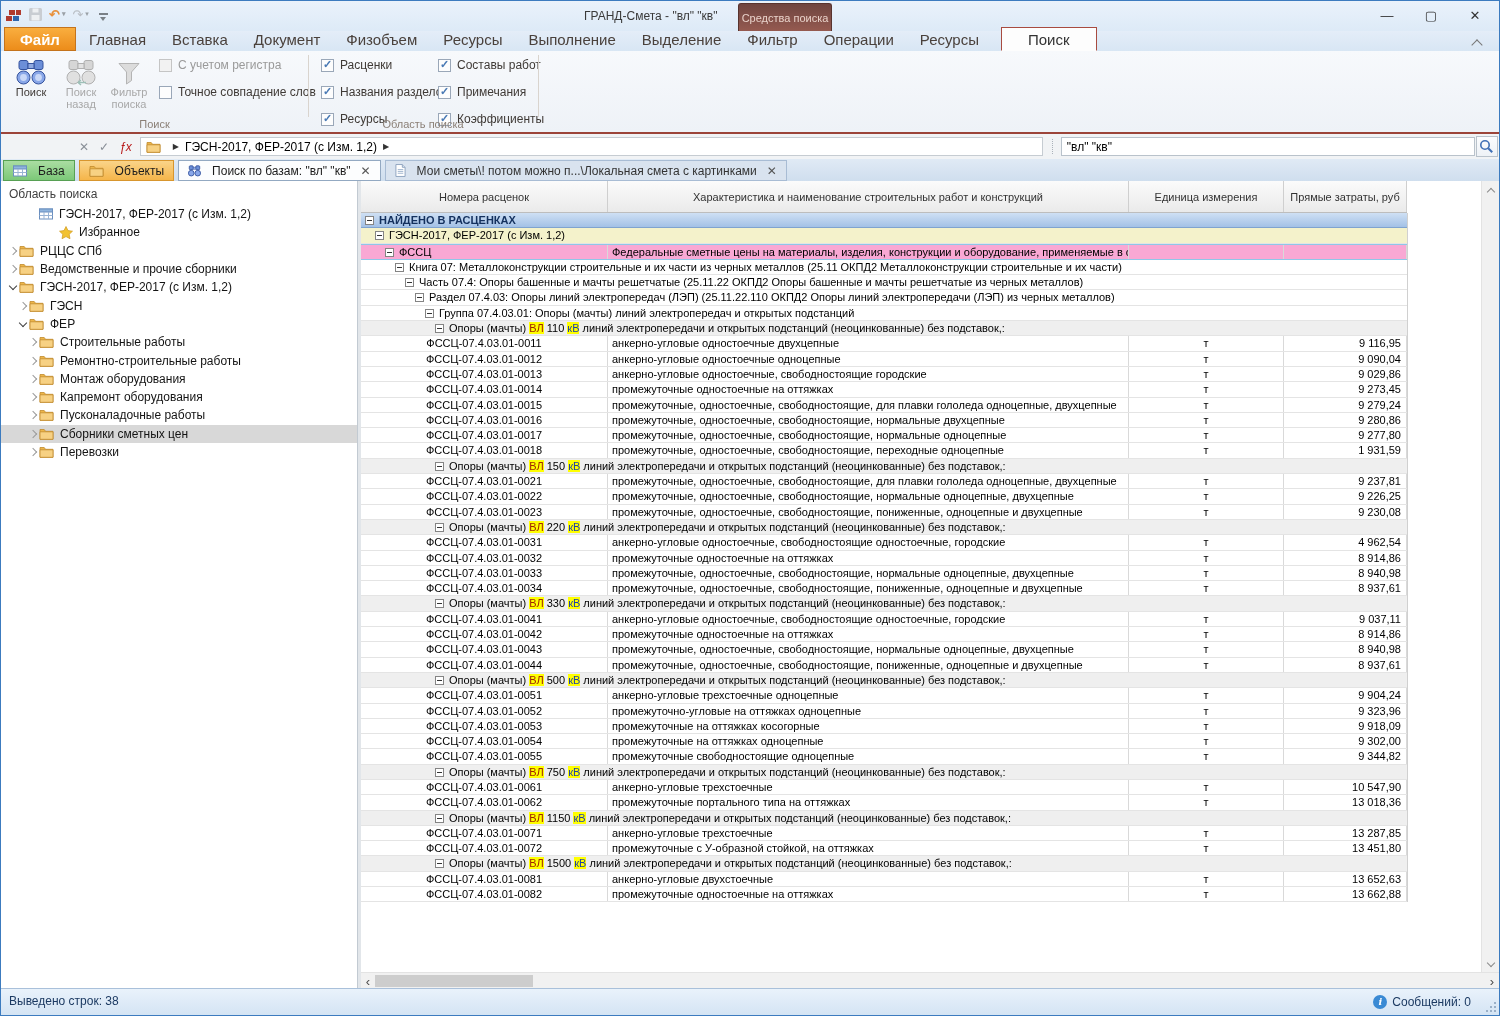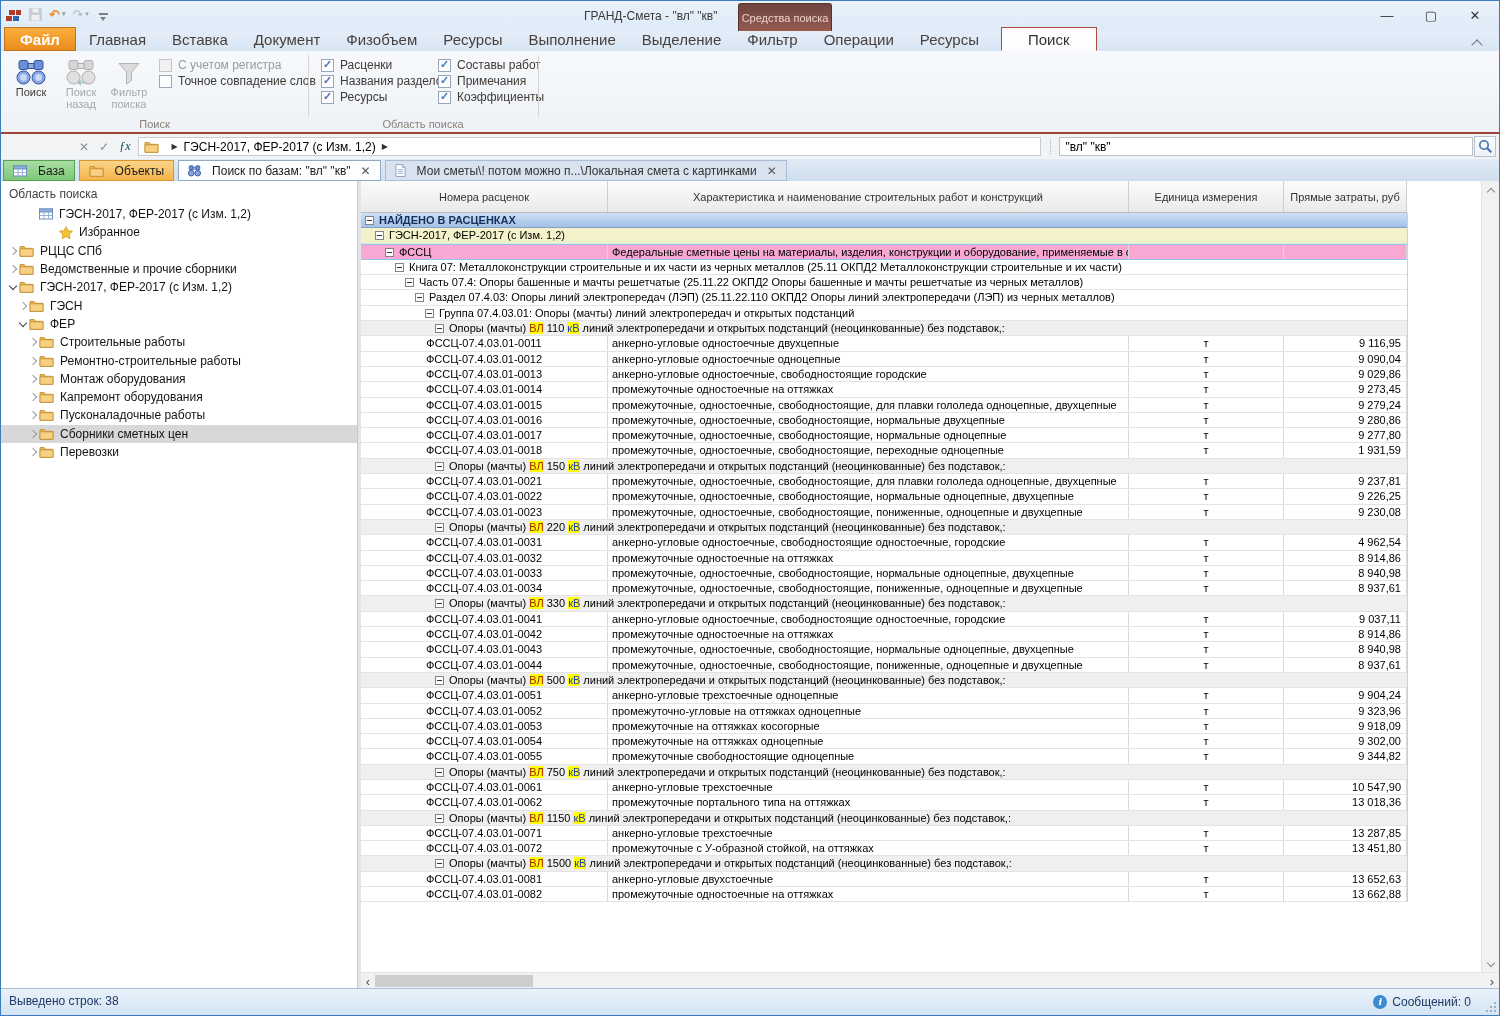--- a/index.html
+++ b/index.html
@@ -26,31 +26,31 @@
   .rtab.file{background:linear-gradient(#f9ae3f,#ec8c1a);border:1px solid #c4731c;color:#fff;font-weight:bold;padding:0 15px;margin-left:3px;}
   .rtab.active{background:#fdfdfd;border:1px solid #a84b40;border-bottom:1px solid #fdfdfd;color:#333;margin-left:9px;padding:0 26px;}
 
   
   .ribbon{position:absolute;left:0;top:50px;right:0;height:81px;background:linear-gradient(#f7f9fc,#eef2f7);border-bottom:2px solid #9c4439;}
   .rbtn{position:absolute;top:3px;width:48px;height:64px;text-align:center;font-size:11px;color:#3f3a36;line-height:12px;}
   .rbtn .bicon{height:32px;display:flex;align-items:flex-end;justify-content:center;}
   .rbtn.dis{color:#a8a8a8;}
   .gsep{position:absolute;top:4px;bottom:15px;width:1px;background:#d9d4ce;}
   .glabel{position:absolute;bottom:0;height:14px;font-size:11px;color:#8a7f76;text-align:center;}
-  .optcol{position:absolute;display:flex;flex-direction:column;gap:2px;}
+  .optcol{position:absolute;display:flex;flex-direction:column;gap:13px;}
   .chk{display:flex;align-items:center;gap:6px;font-size:12px;color:#3f3a36;height:14px;}
   .chk .box{width:13px;height:13px;box-sizing:border-box;border:1px solid #9aa7b8;background:#fdfdfd;position:relative;flex:0 0 13px;}
   .chk .box.on::after{content:"✓";position:absolute;left:1px;top:-2px;font-size:11px;color:#4a7ab5;font-weight:bold;}
   .chk.dis{color:#9a9a9a;}
   .chk.dis .box{border-color:#c5c5c5;background:#f2f2f2;}
 
   
   .fbar{position:absolute;left:0;top:133px;right:0;height:25px;background:#f1f3f5;border-bottom:1px solid #ccd4dc;display:flex;align-items:center;font-size:12px;}
   .fbar .fico{color:#8a9098;margin-left:10px;}
-  .fbar .fx{font-family:Liberation Serif, serif;font-style:italic;color:#0c4a6e;margin-left:10px;}
+  .fbar .fx{font-family:Liberation Sans, sans-serif;font-style:italic;color:#b91c1c;margin-left:10px;}
   .dots{height:15px;border-left:1px dotted #aab2ba;margin-left:9px;}
   .crumbbox{margin-left:8px;width:903px;height:19px;background:#fff;border:1px solid #c6ccd2;display:flex;align-items:center;gap:6px;padding:0 5px;box-sizing:border-box;}
   .crumbbox .arr{font-size:8px;color:#333;}
   .searchbox{margin-left:8px;width:414px;height:19px;background:#fff;border:1px solid #b9c2cb;display:flex;align-items:center;box-sizing:border-box;}
   .searchbox input{border:none;outline:none;width:100%;font-size:12px;font-family:inherit;padding:0 5px;background:transparent;}
   .magbtn{margin-left:1px;width:22px;height:21px;border:1px solid #b9c2cb;background:linear-gradient(#fbfcfe,#eef2f6);display:flex;align-items:center;justify-content:center;box-sizing:border-box;}
 
   
   .dtabs{position:absolute;left:0;top:158px;right:0;height:22px;background:linear-gradient(#e0eaf5,#cfdeee);display:flex;align-items:flex-end;padding-left:2px;gap:4px;box-sizing:border-box;}
   .dtab{height:21px;display:flex;align-items:center;gap:5px;font-size:12px;color:#1c1c1c;padding:0 9px;border:1px solid #9ab0c8;box-sizing:border-box;white-space:nowrap;}

